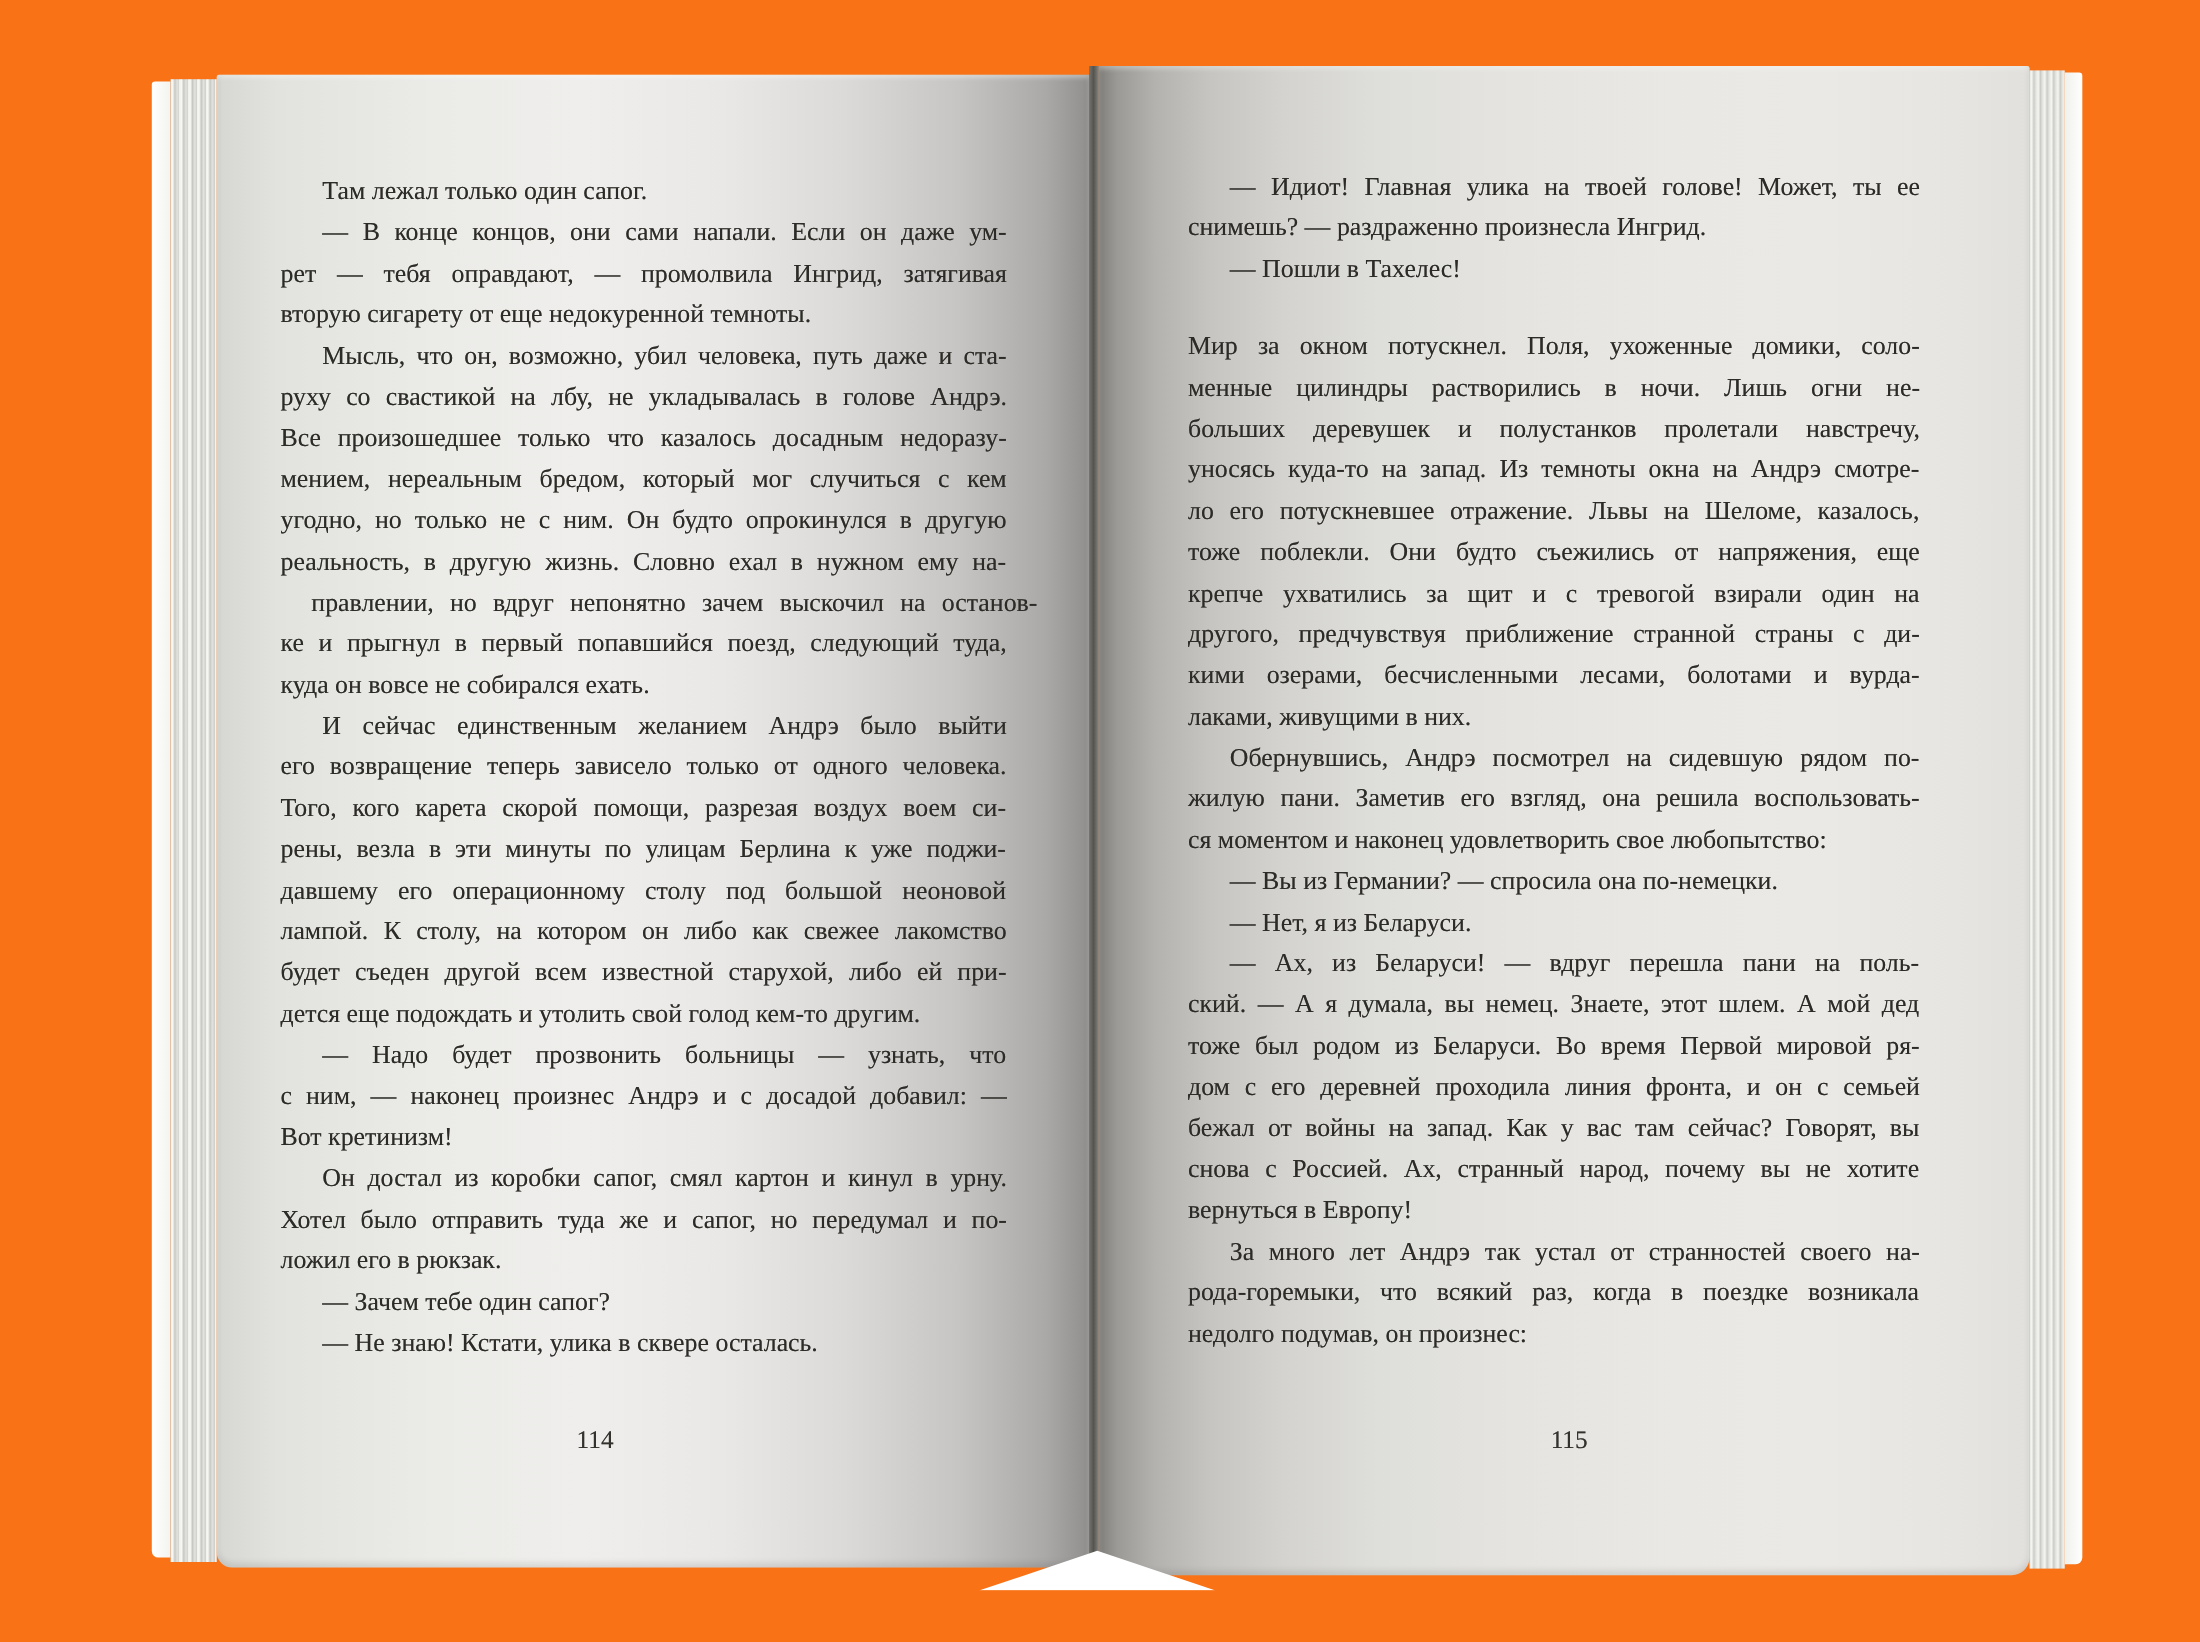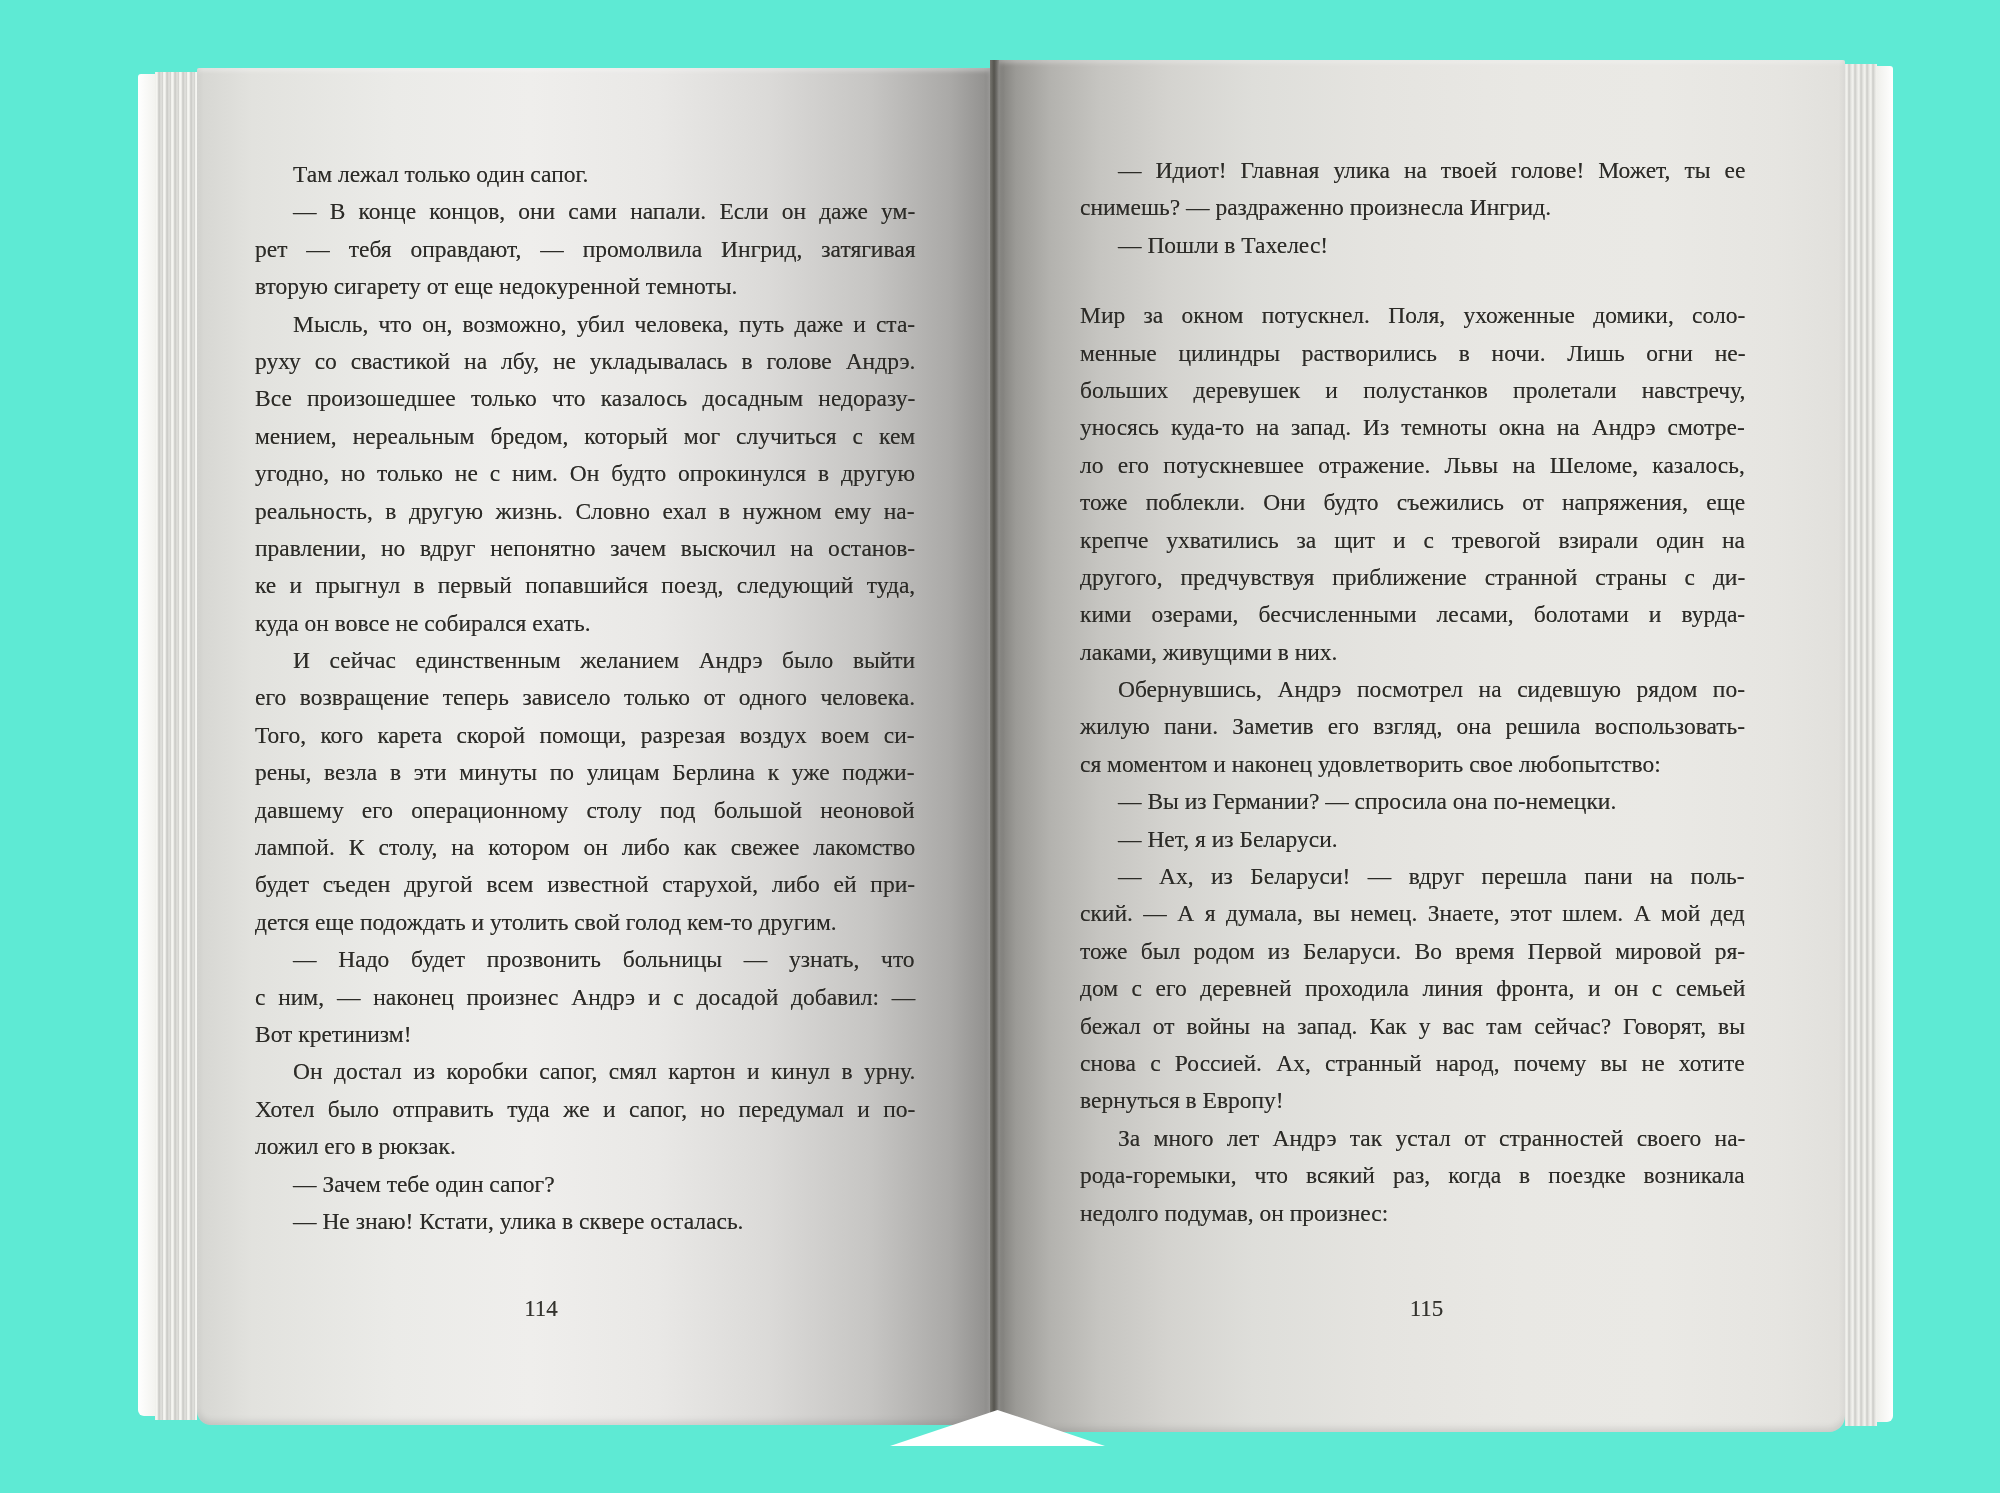--- a/index.html
+++ b/index.html
@@ -1,16 +1,16 @@
 <!DOCTYPE html>
 <html><head>
 <meta charset="utf-8">
 <style>
   html,body{margin:0;padding:0;background:#ffffff;}
-  #screen{position:relative;width:2000px;height:1493px;background:#5eead4;overflow:hidden;
+  #screen{position:relative;width:2000px;height:1493px;background:#f97316;overflow:hidden;
           font-family:"Liberation Serif","DejaVu Serif",serif;}
   .book{position:absolute;inset:0;}
 
   
   .cover-edge{position:absolute;background:linear-gradient(90deg,#ffffff,#f3f3ef);}
   .cover-edge.left{left:138px;top:74px;width:17px;height:1342px;border-radius:3px 0 0 6px;}
   .cover-edge.right{left:1877px;top:66px;width:16px;height:1356px;
           background:linear-gradient(90deg,#f0f0ec,#ffffff);border-radius:0 3px 6px 0;}
 
   
@@ -72,21 +72,21 @@
         <div class="line indent"><span>Там лежал только один сапог.</span></div>
         <div class="line indent"><span style="word-spacing: 7.3px;">— В конце концов, они сами напали. Если он даже ум-</span></div>
         <div class="line"><span style="word-spacing: 13px;">рет — тебя оправдают, — промолвила Ингрид, затягивая</span></div>
         <div class="line"><span>вторую сигарету от еще недокуренной темноты.</span></div>
         <div class="line indent"><span style="word-spacing: 4.22px;">Мысль, что он, возможно, убил человека, путь даже и ста-</span></div>
         <div class="line"><span style="word-spacing: 8px; margin-top: 48px;">руху со свастикой на лбу, не укладывалась в голове Андрэ.</span></div>
         <div class="line"><span style="word-spacing: 9.33px;">Все произошедшее только что казалось досадным недоразу-</span></div>
         <div class="line"><span style="word-spacing: 10.14px;">мением, нереальным бредом, который мог случиться с кем</span></div>
         <div class="line"><span style="word-spacing: 6px;">угодно, но только не с ним. Он будто опрокинулся в другую</span></div>
         <div class="line"><span style="word-spacing: 6.67px;">реальность, в другую жизнь. Словно ехал в нужном ему на-</span></div>
-        <div class="line"><span style="word-spacing: 8.86px;">правлении, но вдруг непонятно зачем выскочил на останов-</span></div>
+        <div class="line"><span style="word-spacing: 8.86px; margin-left: 28px;">правлении, но вдруг непонятно зачем выскочил на останов-</span></div>
         <div class="line"><span style="word-spacing: 7.38px;">ке и прыгнул в первый попавшийся поезд, следующий туда,</span></div>
         <div class="line"><span>куда он вовсе не собирался ехать.</span></div>
         <div class="line indent"><span style="word-spacing: 13.67px;">И сейчас единственным желанием Андрэ было выйти</span></div>
         <div class="line"><span style="word-spacing: 7.71px;">его возвращение теперь зависело только от одного человека.</span></div>
         <div class="line"><span style="word-spacing: 8.5px;">Того, кого карета скорой помощи, разрезая воздух воем си-</span></div>
         <div class="line"><span style="word-spacing: 6.8px;">рены, везла в эти минуты по улицам Берлина к уже поджи-</span></div>
         <div class="line"><span style="word-spacing: 12.33px;">давшему его операционному столу под большой неоновой</span></div>
         <div class="line"><span style="word-spacing: 8.11px;">лампой. К столу, на котором он либо как свежее лакомство</span></div>
         <div class="line"><span style="word-spacing: 7.88px;">будет съеден другой всем известной старухой, либо ей при-</span></div>
         <div class="line"><span>дется еще подождать и утолить свой голод кем-то другим.</span></div>

